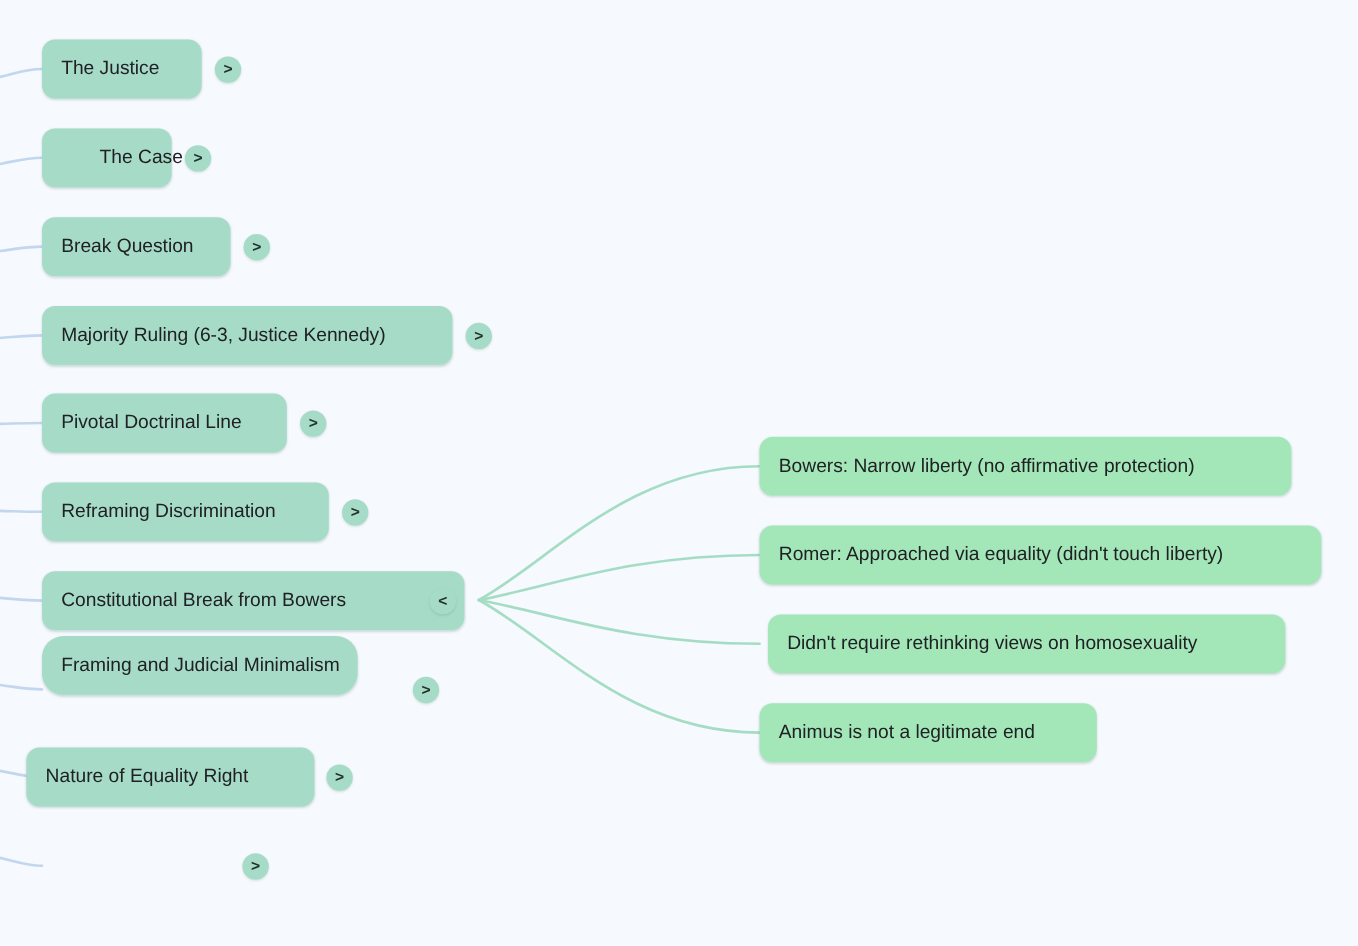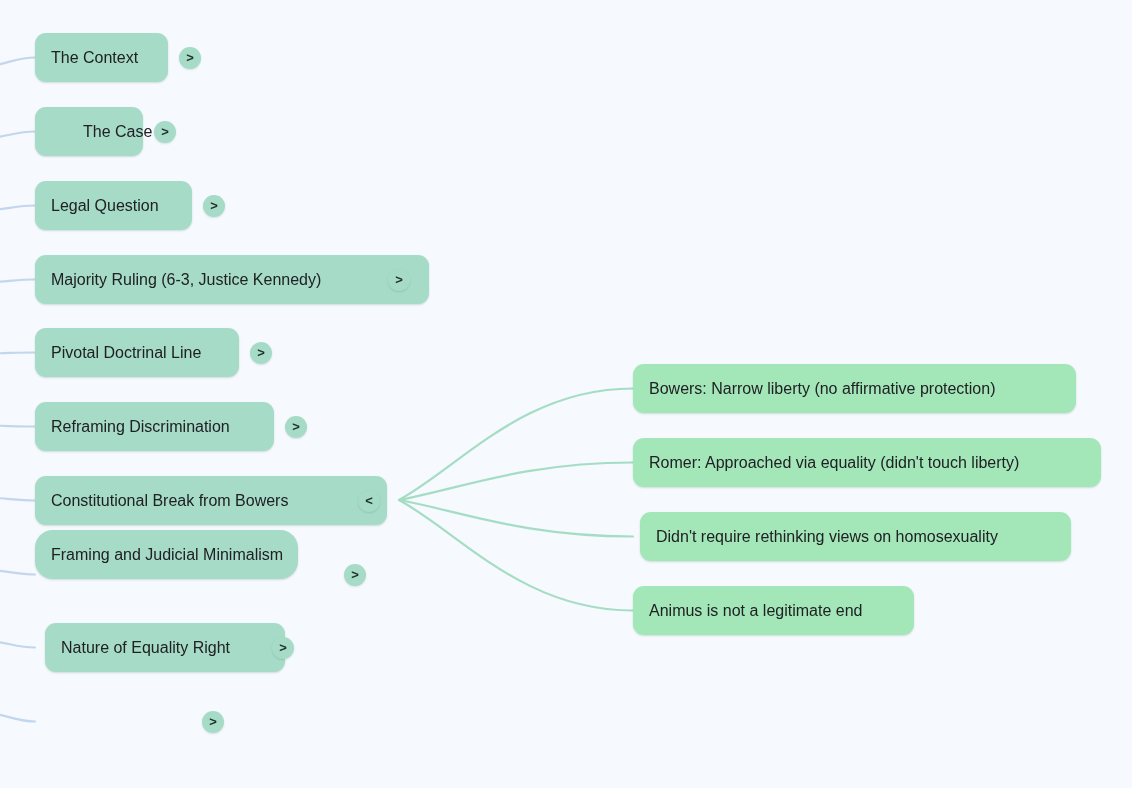--- a/index.html
+++ b/index.html
@@ -80,52 +80,52 @@
       <path d="M 0 570.79 C 14 572.645, 22 574.5, 35 574.5" fill="none" stroke="#c2d6ee" stroke-width="2.2" stroke-linecap="round"></path>
       <path d="M 0 642.33 C 14 644.915, 22 647.5, 35 647.5" fill="none" stroke="#c2d6ee" stroke-width="2.2" stroke-linecap="round"></path>
       <path d="M 0 714.85 C 14 718.175, 22 721.5, 35 721.5" fill="none" stroke="#c2d6ee" stroke-width="2.2" stroke-linecap="round"></path>
       <path d="M 399 500 C 460 466.55, 523 388.5, 633 388.5" fill="none" stroke="#a5ddc4" stroke-width="2.2" stroke-linecap="round"></path>
       <path d="M 399 500 C 460 488.75, 523 462.5, 633 462.5" fill="none" stroke="#a5ddc4" stroke-width="2.2" stroke-linecap="round"></path>
       <path d="M 399 500 C 460 510.95, 523 536.5, 633 536.5" fill="none" stroke="#a5ddc4" stroke-width="2.2" stroke-linecap="round"></path>
       <path d="M 399 500 C 460 533.15, 523 610.5, 633 610.5" fill="none" stroke="#a5ddc4" stroke-width="2.2" stroke-linecap="round"></path>
     </svg>
   <div id="node-layer">
       <div class="node branch" style="left: 35px; top: 33px; width: 133px;">
-        <span>The Context</span>
+        <span>The Justice</span>
       </div>
       <div class="toggle" style="left: 179px; top: 46.5px;">&gt;</div>
       <div class="node branch" style="left: 35px; top: 107px; width: 108px; padding-left: 48px;">
         <span>The Case</span>
       </div>
       <div class="toggle" style="left: 154px; top: 120.5px;">&gt;</div>
       <div class="node branch" style="left: 35px; top: 181px; width: 157px;">
-        <span>Legal Question</span>
+        <span>Break Question</span>
       </div>
       <div class="toggle" style="left: 203px; top: 194.5px;">&gt;</div>
-      <div class="node branch" style="left: 35px; top: 255px; width: 394px; align-items: center;">
+      <div class="node branch" style="left: 35px; top: 255px; width: 342px; align-items: center;">
         <span>Majority Ruling (6-3, Justice Kennedy)</span>
       </div>
       <div class="toggle" style="left: 388px; top: 268.5px;">&gt;</div>
       <div class="node branch" style="left: 35px; top: 328px; width: 204px;">
         <span>Pivotal Doctrinal Line</span>
       </div>
       <div class="toggle" style="left: 250px; top: 341.5px;">&gt;</div>
       <div class="node branch" style="left: 35px; top: 402px; width: 239px;">
         <span>Reframing Discrimination</span>
       </div>
       <div class="toggle" style="left: 285px; top: 415.5px;">&gt;</div>
       <div class="node branch" style="left: 35px; top: 476px; width: 352px;">
         <span>Constitutional Break from Bowers</span>
       </div>
       <div class="toggle" style="left: 358px; top: 489.5px;">&lt;</div>
       <div class="node branch" style="left: 35px; top: 530px; width: 263px; border-radius: 18px;">
         <span>Framing and Judicial Minimalism</span>
       </div>
       <div class="toggle" style="left: 344px; top: 563.5px;">&gt;</div>
-      <div class="node branch" style="left: 45px; top: 623px; width: 240px;">
+      <div class="node branch" style="left: 22px; top: 623px; width: 240px;">
         <span>Nature of Equality Right</span>
       </div>
       <div class="toggle" style="left: 272px; top: 636.5px;">&gt;</div>
       <div class="toggle" style="left: 202px; top: 710.5px;">&gt;</div>
       <div class="node child" style="left: 633px; top: 438px; width: 468px;">
         <span>Romer: Approached via equality (didn't touch liberty)</span>
       </div>
       <div class="node child" style="left: 633px; top: 364px; width: 443px;">
         <span>Bowers: Narrow liberty (no affirmative protection)</span>
       </div>

